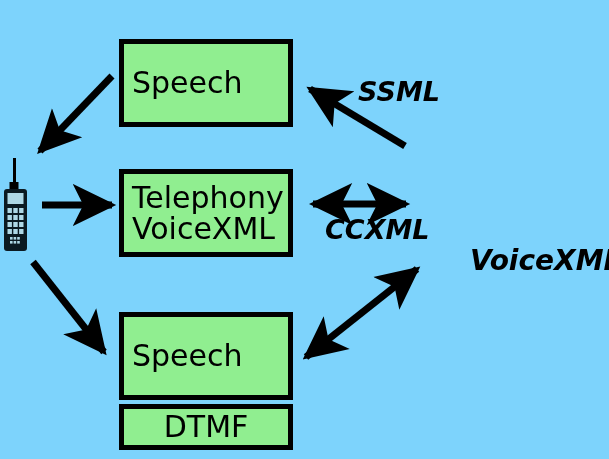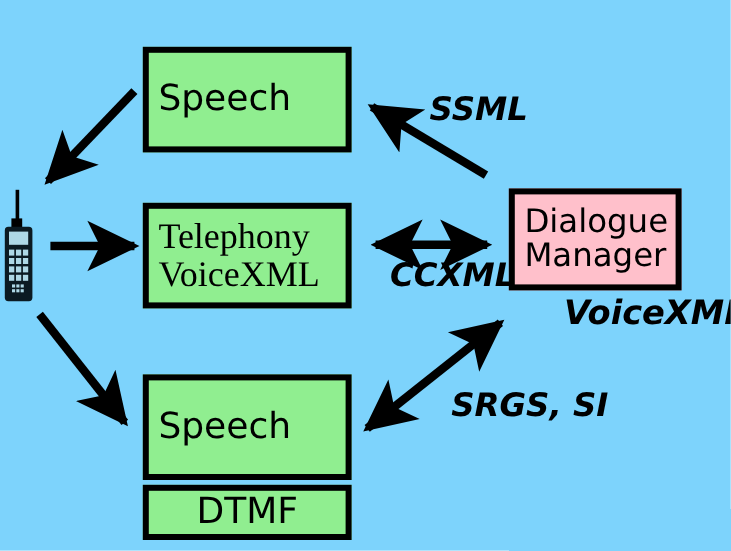--- a/index.html
+++ b/index.html
@@ -45,21 +45,20 @@
     width: 174px;
     height: 88px;
     background: #90ee90;
   }
   #box-telephony-interface {
     left: 119px;
     top: 169px;
     width: 174px;
     height: 88px;
     background: #90ee90;
-    font-family: Liberation Serif, serif;
   }
   #box-speech-recognition {
     left: 119px;
     top: 312px;
     width: 174px;
     height: 88px;
     background: #90ee90;
   }
   #box-dtmf {
     left: 119px;
@@ -188,26 +187,21 @@
   </div>
 
   <div class="node-box left-align" id="box-speech-recognition">
     <span class="line">Speech</span>
   </div>
 
   <div class="node-box" id="box-dtmf">
     <span class="line">DTMF</span>
   </div>
 
-  <div class="node-box left-align" id="box-dialogue-manager">
-    <span class="line">Dialogue</span>
-    <span class="line">Manager</span>
-  </div>
 
   <div class="edge-label" id="label-ssml">SSML</div>
 
   <div class="edge-label" id="label-ccxml">CCXML</div>
 
   <div class="edge-label" id="label-voicexml">VoiceXML</div>
 
-  <div class="edge-label" id="label-srgs">SRGS, SI</div>
 
 </div>
 
 </body></html>

